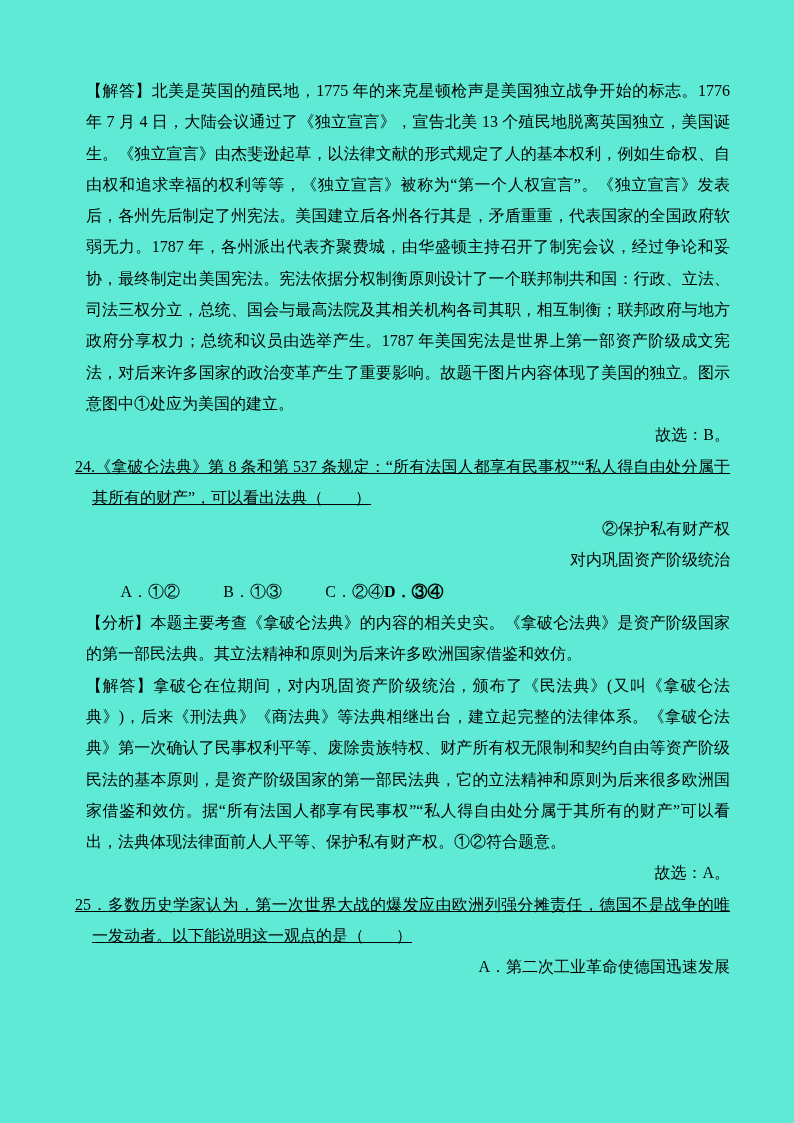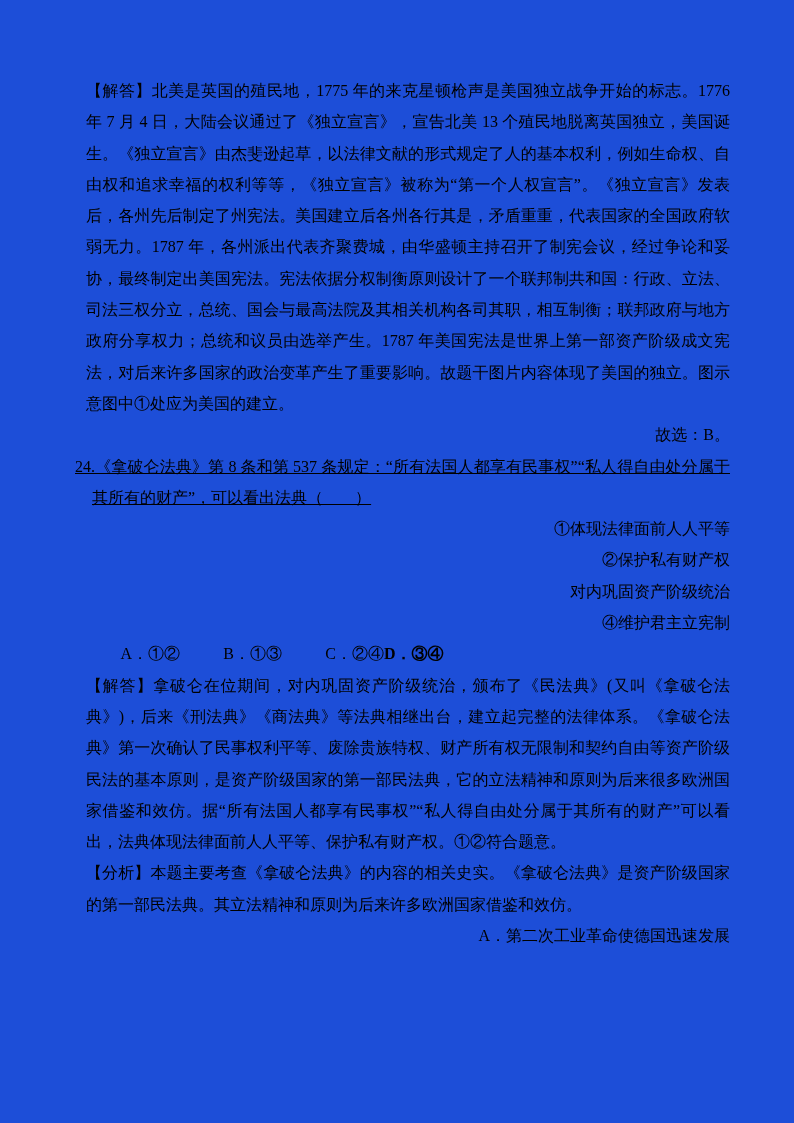--- a/index.html
+++ b/index.html
@@ -1,21 +1,21 @@
 <!DOCTYPE html>
 <html><head>
 <meta charset="utf-8">
 <style>
   html, body { margin: 0; padding: 0; background: #ffffff; }
   .page {
     position: relative;
     width: 794px;
     height: 1123px;
     margin: 0 auto;
-    background: #1d4ed8;
+    background: #5eead4;
     color: #000000;
     font-family: "Liberation Serif", "DejaVu Serif", serif;
     font-size: 16px;
     line-height: 31.3px;
     box-sizing: border-box;
     padding: 75px 64px 0 86px;
     overflow: hidden;
   }
   .para { margin: 0; text-align: justify; }
   .line { margin: 0; white-space: pre; text-align: right; }
@@ -34,32 +34,32 @@
 </head>
 <body>
 
 <div class="page">
 
   <p class="para"><span>【解答】</span><span>北美是英国的殖民地，1775 年的来克星顿枪声是美国独立战争开始的标志。1776 年 7 月 4 日，大陆会议通过了《独立宣言》，宣告北美 13 个殖民地脱离英国独立，美国诞生。《独立宣言》由杰斐逊起草，以法律文献的形式规定了人的基本权利，例如生命权、自由权和追求幸福的权利等等，《独立宣言》被称为“第一个人权宣言”。《独立宣言》发表后，各州先后制定了州宪法。美国建立后各州各行其是，矛盾重重，代表国家的全国政府软弱无力。1787 年，各州派出代表齐聚费城，由华盛顿主持召开了制宪会议，经过争论和妥协，最终制定出美国宪法。宪法依据分权制衡原则设计了一个联邦制共和国：行政、立法、司法三权分立，总统、国会与最高法院及其相关机构各司其职，相互制衡；联邦政府与地方政府分享权力；总统和议员由选举产生。1787 年美国宪法是世界上第一部资产阶级成文宪法，对后来许多国家的政治变革产生了重要影响。故题干图片内容体现了美国的独立。图示意图中①处应为美国的建立。</span></p>
   <div class="line answer">故选：B。</div>
 
   <p class="para q-stem"><span class="q-num">24.</span><span>《拿破仑法典》第 8 条和第 537 条规定：“所有法国人都享有民事权”“私人得自由处分属于其所有的财产”，可以看出法典（　　）</span></p>
 
-  <div class="line item">①体现法律面前人人平等</div>
   <div class="line item">②保护私有财产权</div>
   <div class="line item">对内巩固资产阶级统治</div>
-  <div class="line item">④维护君主立宪制</div>
 
   <div class="choices">
     <span class="choice">A．①②</span>
     <span class="choice">B．①③</span>
     <span class="choice">C．②④</span>
     <span class="choice">D．③④</span>
   </div>
 
-  <p class="para"><span>【解答】</span><span>拿破仑在位期间，对内巩固资产阶级统治，颁布了《民法典》(又叫《拿破仑法典》)，后来《刑法典》《商法典》等法典相继出台，建立起完整的法律体系。《拿破仑法典》第一次确认了民事权利平等、废除贵族特权、财产所有权无限制和契约自由等资产阶级民法的基本原则，是资产阶级国家的第一部民法典，它的立法精神和原则为后来很多欧洲国家借鉴和效仿。据“所有法国人都享有民事权”“私人得自由处分属于其所有的财产”可以看出，法典体现法律面前人人平等、保护私有财产权。①②符合题意。</span></p>
-
   <p class="para"><span>【分析】</span><span>本题主要考查《拿破仑法典》的内容的相关史实。《拿破仑法典》是资产阶级国家的第一部民法典。其立法精神和原则为后来许多欧洲国家借鉴和效仿。</span></p>
 
+  <p class="para"><span>【解答】</span><span>拿破仑在位期间，对内巩固资产阶级统治，颁布了《民法典》(又叫《拿破仑法典》)，后来《刑法典》《商法典》等法典相继出台，建立起完整的法律体系。《拿破仑法典》第一次确认了民事权利平等、废除贵族特权、财产所有权无限制和契约自由等资产阶级民法的基本原则，是资产阶级国家的第一部民法典，它的立法精神和原则为后来很多欧洲国家借鉴和效仿。据“所有法国人都享有民事权”“私人得自由处分属于其所有的财产”可以看出，法典体现法律面前人人平等、保护私有财产权。①②符合题意。</span></p>
+  <div class="line answer">故选：A。</div>
+
+  <p class="para q-stem"><span class="q-num">25．</span><span>多数历史学家认为，第一次世界大战的爆发应由欧洲列强分摊责任，德国不是战争的唯一发动者。以下能说明这一观点的是（　　）</span></p>
 
   <div class="line option">A．第二次工业革命使德国迅速发展</div>
 
 </div>
 
 </body></html>

